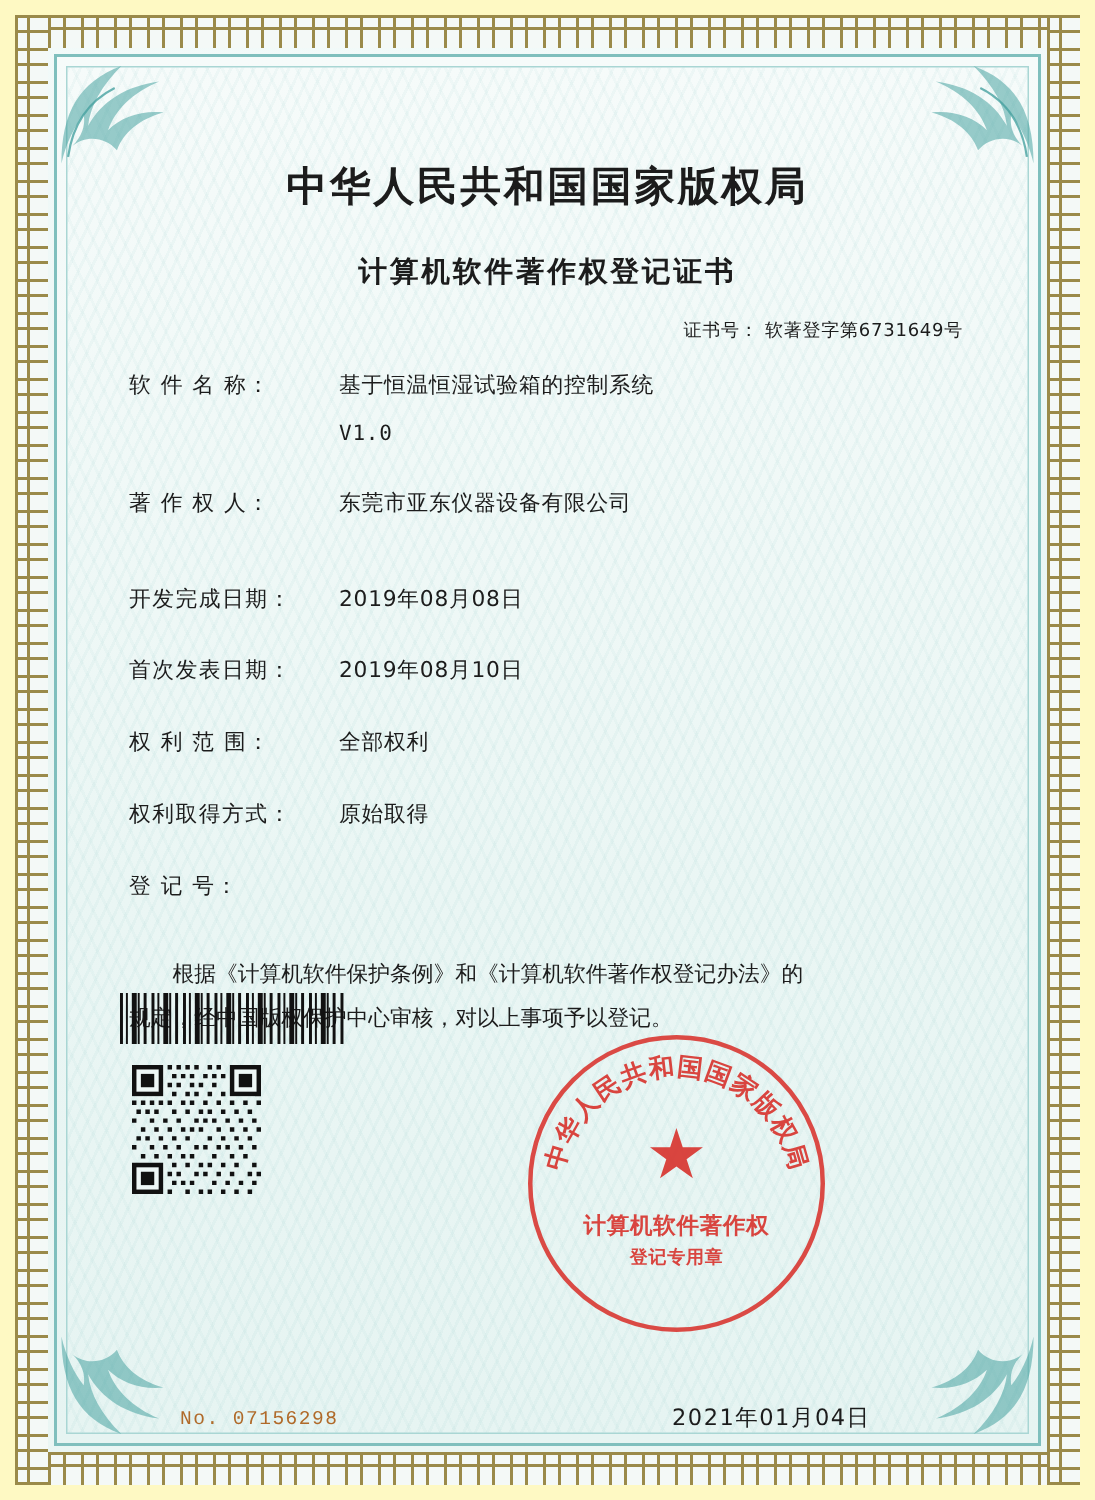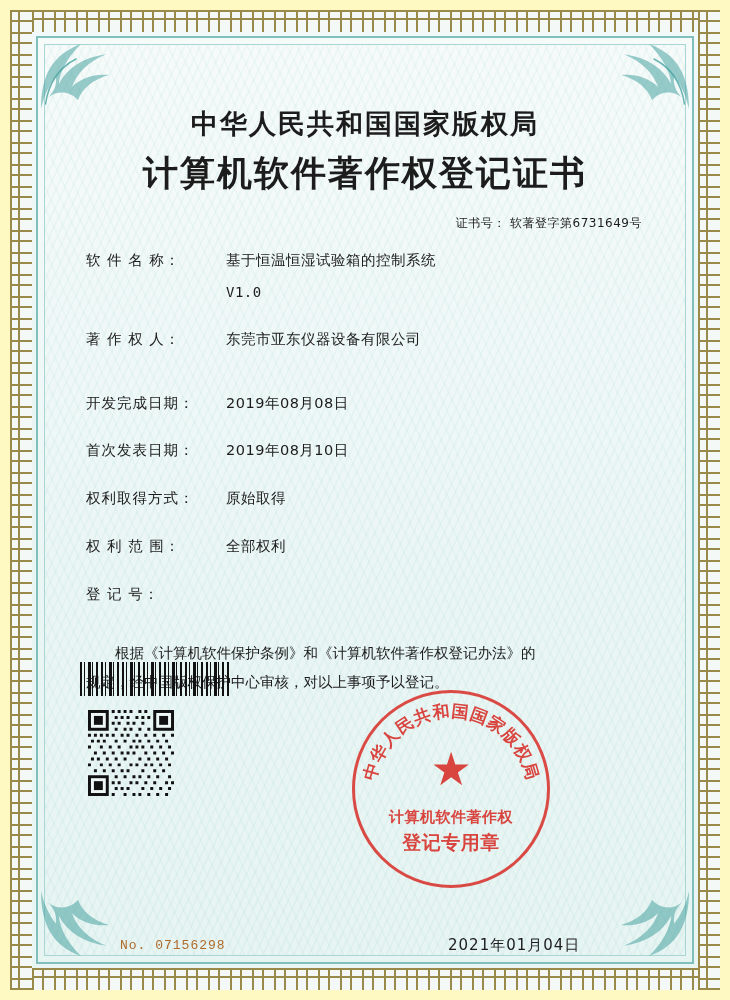--- a/index.html
+++ b/index.html
@@ -99,24 +99,24 @@
     text-align: center;
     font-family: "DejaVu Serif", "Liberation Serif", serif;
     font-size: 27px;
     font-weight: 700;
     letter-spacing: 2px;
     margin-top: 36px;
   }
   .title2 {
     text-align: center;
     font-family: "DejaVu Serif", "Liberation Serif", serif;
-    font-size: 35px;
+    font-size: 19px;
     font-weight: 700;
     letter-spacing: 2px;
-    margin-top: 8px;
+    margin-top: 26px;
   }
   .certno {
     text-align: right;
     font-size: 12px;
     margin-top: 18px;
     padding-right: 28px;
     letter-spacing: .5px;
   }
   .rows {
     margin-top: 18px;
@@ -229,21 +229,21 @@
   .seal-l1, .seal-l2 {
     position: absolute;
     width: 100%;
     text-align: center;
     color: #d8322c;
     font-family: "DejaVu Serif", "Liberation Serif", serif;
     font-weight: 700;
     opacity: .9;
   }
   .seal-l1 { top: 118px; font-size: 15px; letter-spacing: .5px; }
-  .seal-l2 { top: 140px; font-size: 19px; letter-spacing: .5px; }
+  .seal-l2 { top: 140px; font-size: 12px; letter-spacing: .5px; }
 </style>
 </head>
 <body>
 
 <div class="page">
 
   <div class="frame-outer"></div>
 
   <div class="greek-band greek-h" style="left:10px; top:10px; width:710px;"></div>
   <div class="greek-band greek-h" style="left:10px; top:968px; width:710px;"></div>
@@ -296,27 +296,27 @@
         <div class="lbl">开发完成日期：</div>
         <div class="val">2019年08月08日</div>
       </div>
 
       <div class="row gap-b">
         <div class="lbl">首次发表日期：</div>
         <div class="val">2019年08月10日</div>
       </div>
 
       <div class="row gap-b">
+        <div class="lbl">权 利 范 围：</div>
+        <div class="val">全部权利</div>
+      </div>
+
+      <div class="row gap-b">
         <div class="lbl">权利取得方式：</div>
         <div class="val">原始取得</div>
-      </div>
-
-      <div class="row gap-b">
-        <div class="lbl">权 利 范 围：</div>
-        <div class="val">全部权利</div>
       </div>
 
       <div class="row gap-b">
         <div class="lbl">登 记 号：</div>
       </div>
 
     </div>
 
     <div class="para">
       <div><span class="indent"></span><span>根据《计算机软件保护条例》和《计算机软件著作权登记办法》的</span></div>

